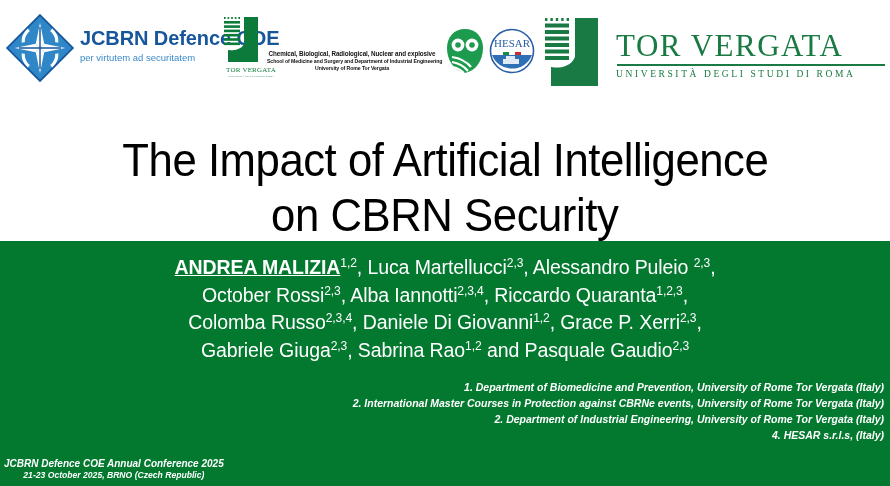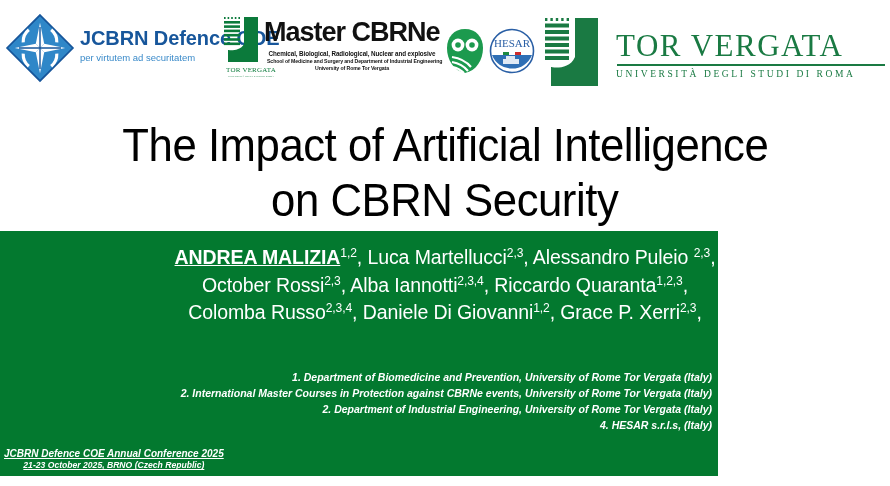--- a/index.html
+++ b/index.html
@@ -172,43 +172,43 @@
     font-family: "Liberation Serif", serif;
     font-size: 9.5px;
     color: #1a7a43;
     letter-spacing: 2.6px;
     white-space: nowrap;
   }
 
   
   .title-block {
     position: absolute;
-    left: 0; top: 104px;
+    left: 0; top: 119px;
     width: 890px;
     height: 137px;
     display: flex;
     flex-direction: column;
     align-items: center;
     justify-content: center;
   }
   .title-line {
     font-family: "Liberation Sans Narrow", "Liberation Sans", sans-serif;
     font-size: 47px;
     color: #000000;
     line-height: 1.16;
     letter-spacing: -0.5px;
     white-space: nowrap;
     transform: scaleX(0.93);
   }
 
   
   .green-panel {
     position: absolute;
-    left: 0; top: 231px;
-    width: 718px;
+    left: 0; top: 241px;
+    width: 890px;
     height: 245px;
     background: #03792f;
   }
 
   .authors {
     position: absolute;
     left: 0; top: 13px;
     width: 890px;
     text-align: center;
     color: #ffffff;
@@ -240,21 +240,20 @@
   }
   .affiliations .aff { white-space: nowrap; }
 
   .footer {
     position: absolute;
     left: 4px; bottom: 4px;
     color: #ffffff;
     font-style: italic;
     font-weight: bold;
     line-height: 1.35;
-    text-decoration: underline;
   }
   .footer-l1 { font-size: 10px; }
   .footer-l2 { font-size: 8.6px; text-align: center; }
 </style>
 </head>
 <body>
 
 <div class="slide">
 
   <div class="logo-bar">
@@ -300,21 +299,20 @@
             <rect x="2" y="17.9" width="16" height="2.6"></rect>
           <rect x="2" y="22.2" width="16" height="2.6"></rect>
             <rect x="2" y="26.5" width="16" height="2.6"></rect>
           <path d="M22,1 L36,1 L36,46 L6,46 L6,34 C6,34 18,36 22,28 Z"></path>
         </g>
       </svg>
       <div class="master-tv">
         <span>TOR VERGATA</span>
         <div class="master-tv-sub">UNIVERSITÀ DEGLI STUDI DI ROMA</div>
       </div>
-      <div class="master-word">Master CBRNe</div>
       <div class="master-lines">
         <div class="master-l1">Chemical, Biological, Radiological, Nuclear and explosive</div>
         <div class="master-l2">School of Medicine and Surgery and Department of Industrial Engineering</div>
         <div class="master-l3">University of Rome Tor Vergata</div>
       </div>
     </div>
 
     <svg class="owl-logo" viewBox="0 0 42 48">
       <g fill="#1c9a4e">
         <path d="M21,2 C10,2 3,10 3,21 C3,33 10,44 21,46 C32,44 39,33 39,21 C39,10 32,2 21,2 Z"></path>
@@ -385,20 +383,23 @@
     <div class="authors">
       <div class="ln">
         <span class="lead-author">ANDREA MALIZIA</span><sup>1,2</sup><span>, Luca Martellucci</span><sup>2,3</sup><span>, Alessandro Puleio </span><sup>2,3</sup><span>,</span>
       </div>
       <div class="ln">
         <span>October Rossi</span><sup>2,3</sup><span>, Alba Iannotti</span><sup>2,3,4</sup><span>, Riccardo Quaranta</span><sup>1,2,3</sup><span>,</span>
       </div>
       <div class="ln">
         <span>Colomba Russo</span><sup>2,3,4</sup><span>,  Daniele Di Giovanni</span><sup>1,2</sup><span>, Grace P. Xerri</span><sup>2,3</sup><span>,</span>
       </div>
+      <div class="ln">
+        <span>Gabriele Giuga</span><sup>2,3</sup><span>, Sabrina Rao</span><sup>1,2</sup><span> and Pasquale Gaudio</span><sup>2,3</sup>
+      </div>
     </div>
 
     <div class="affiliations">
       <div class="aff">1. Department of Biomedicine and Prevention, University of Rome Tor Vergata (Italy)</div>
       <div class="aff">2. International Master Courses in Protection against CBRNe events, University of Rome Tor Vergata (Italy)</div>
       <div class="aff">2. Department of Industrial Engineering, University of Rome Tor Vergata (Italy)</div>
       <div class="aff">4. HESAR s.r.l.s, (Italy)</div>
     </div>
 
     <div class="footer">

